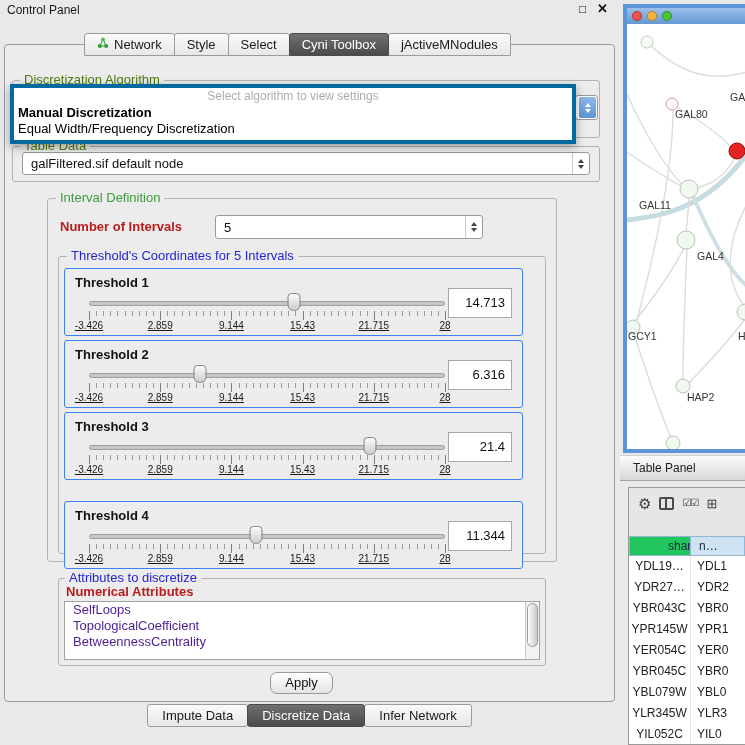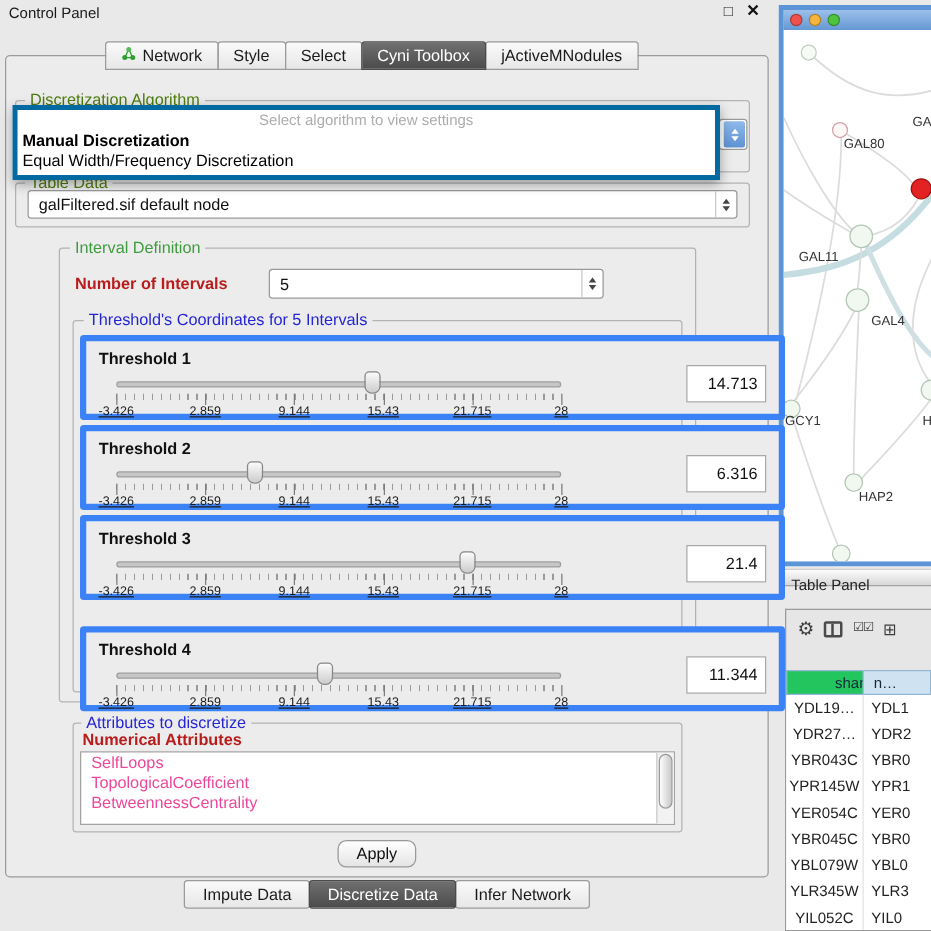--- a/index.html
+++ b/index.html
@@ -47,51 +47,51 @@
   #popup-placeholder{text-align:center;color:#adadad;font-size:12px;line-height:17px;}
   .opt{font-size:13px;color:#000;line-height:16px;padding-left:4px;}
   .opt.bold{font-weight:bold;}
 
   
   .plain-label{position:absolute;font-size:13px;color:#b91c1c;z-index:3;white-space:nowrap;}
   .plain-label.b{font-weight:bold;}
 
   
   #thresholds{position:absolute;left:0;top:0;z-index:3;}
-  .thr{position:absolute;left:64px;width:564px;height:68px;border:5px solid #3b82f6;border-radius:3px;background:#ececec;}
+  .thr{position:absolute;left:64px;width:459px;height:68px;border:1px solid #3b82f6;border-radius:3px;background:#ececec;}
   .thr .tlabel{position:absolute;left:10px;top:6px;font-weight:bold;font-size:13px;color:#111;}
   .thr .track{position:absolute;left:24px;top:32px;width:356px;height:5px;background:#c6c6c6;border:1px solid #9e9e9e;border-radius:3px;}
   .thr .thumb{position:absolute;top:-9px;width:13px;height:18px;background:linear-gradient(#fbfbfb,#cccccc);border:1px solid #878787;border-radius:4px 4px 6px 6px;transform:translateX(-50%);}
   .thr .ticks{position:absolute;left:24px;top:42px;width:356px;height:9px;}
   .thr .ticks .minor{height:5px;width:100%;background:repeating-linear-gradient(90deg,#9a9a9a 0 1px,transparent 1px 7.12px);}
   .thr .ticks .major{position:absolute;top:0;width:1px;height:9px;background:#7d7d7d;}
   .thr .scale{position:absolute;left:24px;top:51px;width:356px;height:12px;}
   .thr .scale span{position:absolute;transform:translateX(-50%);font-size:10px;color:#1a1a1a;white-space:nowrap;text-decoration:underline;}
   .thr .vbox{position:absolute;right:10px;top:19px;width:64px;height:30px;background:#fff;border:1px solid #a8a8a8;font-size:13px;color:#111;text-align:right;line-height:28px;padding-right:6px;}
 
   
   #attr-list{position:absolute;left:64px;top:601px;width:476px;height:59px;background:#fff;border:1px solid #a3a3a3;overflow:hidden;z-index:3;}
-  .aitem{font-size:13px;color:#ec4899;line-height:16px;padding-left:8px;white-space:nowrap;}
+  .aitem{font-size:13px;color:#4c1d95;line-height:16px;padding-left:8px;white-space:nowrap;}
   #attr-sb{position:absolute;right:0;top:0;bottom:0;width:14px;background:#f2f2f2;border-left:1px solid #c9c9c9;}
   #attr-sb .sbthumb{position:absolute;left:1px;top:1px;width:11px;height:44px;background:linear-gradient(90deg,#fdfdfd,#c9c9c9);border:1px solid #9a9a9a;border-radius:6px;}
 
   #apply-btn{position:absolute;left:270px;top:672px;width:63px;height:22px;background:linear-gradient(#ffffff,#e4e4e4);border:1px solid #999;border-radius:7px;font-size:13px;color:#111;text-align:center;line-height:20px;z-index:5;}
 
   
   #net-window{position:absolute;left:623px;top:4px;width:128px;height:449px;border:4px solid #5b95d7;background:#fff;z-index:2;}
   #net-titlebar{position:absolute;left:0;top:0;right:0;height:16px;background:linear-gradient(#9cc0ea,#6598d4);display:flex;align-items:center;padding-left:5px;gap:5px;}
   .light{width:10px;height:10px;border-radius:50%;border:1px solid rgba(0,0,0,.28);}
   #net-canvas{position:absolute;left:0;top:16px;right:0;bottom:0;background:#fff;overflow:hidden;}
   .edge{stroke:#dcdcdc;stroke-width:1.4;fill:none;}
   .edge.thick{stroke:#c5dde1;stroke-width:5;}
   .edge.thick2{stroke:#cfe0e4;stroke-width:4;}
   .nlabel{font-size:10.5px;fill:#333;}
 
   
-  #tp-bar{position:absolute;left:620px;top:455px;width:125px;height:14px;background:linear-gradient(#fcfcfc,#d7d7d7);border-top:1px solid #cfcfcf;border-bottom:1px solid #a5a5a5;z-index:2;}
+  #tp-bar{position:absolute;left:620px;top:455px;width:125px;height:26px;background:linear-gradient(#fcfcfc,#d7d7d7);border-top:1px solid #cfcfcf;border-bottom:1px solid #a5a5a5;z-index:2;}
   #tp-bar span{display:block;margin-left:13px;font-size:12px;color:#222;line-height:24px;}
   #tbl-window{position:absolute;left:628px;top:487px;width:117px;height:258px;background:#e6e6e6;border:1px solid #9a9a9a;border-right:none;z-index:2;}
   #tbl-toolbar{position:absolute;left:0;top:0;right:0;height:30px;display:flex;align-items:center;gap:8px;padding-left:9px;}
   .tbicon{font-size:15px;color:#3d3d3d;line-height:1;}
   #columns-icon{width:15px;height:13px;border:2px solid #4a4a4a;border-radius:2px;position:relative;}
   #columns-icon::after{content:"";position:absolute;left:4px;top:0;bottom:0;width:2px;background:#4a4a4a;}
   #select-icon{font-size:10px;letter-spacing:-1px;color:#3d3d3d;line-height:1;}
   #grid-icon{font-size:13px;color:#3d3d3d;line-height:1;}
   #tbl-header{position:absolute;left:0;top:48px;right:0;height:20px;display:flex;}
   #th1{width:62px;background:#22c55e;border:1px solid #93b6d2;font-size:12px;color:#16293a;text-align:center;line-height:18px;overflow:hidden;white-space:nowrap;padding-left:38px;}

